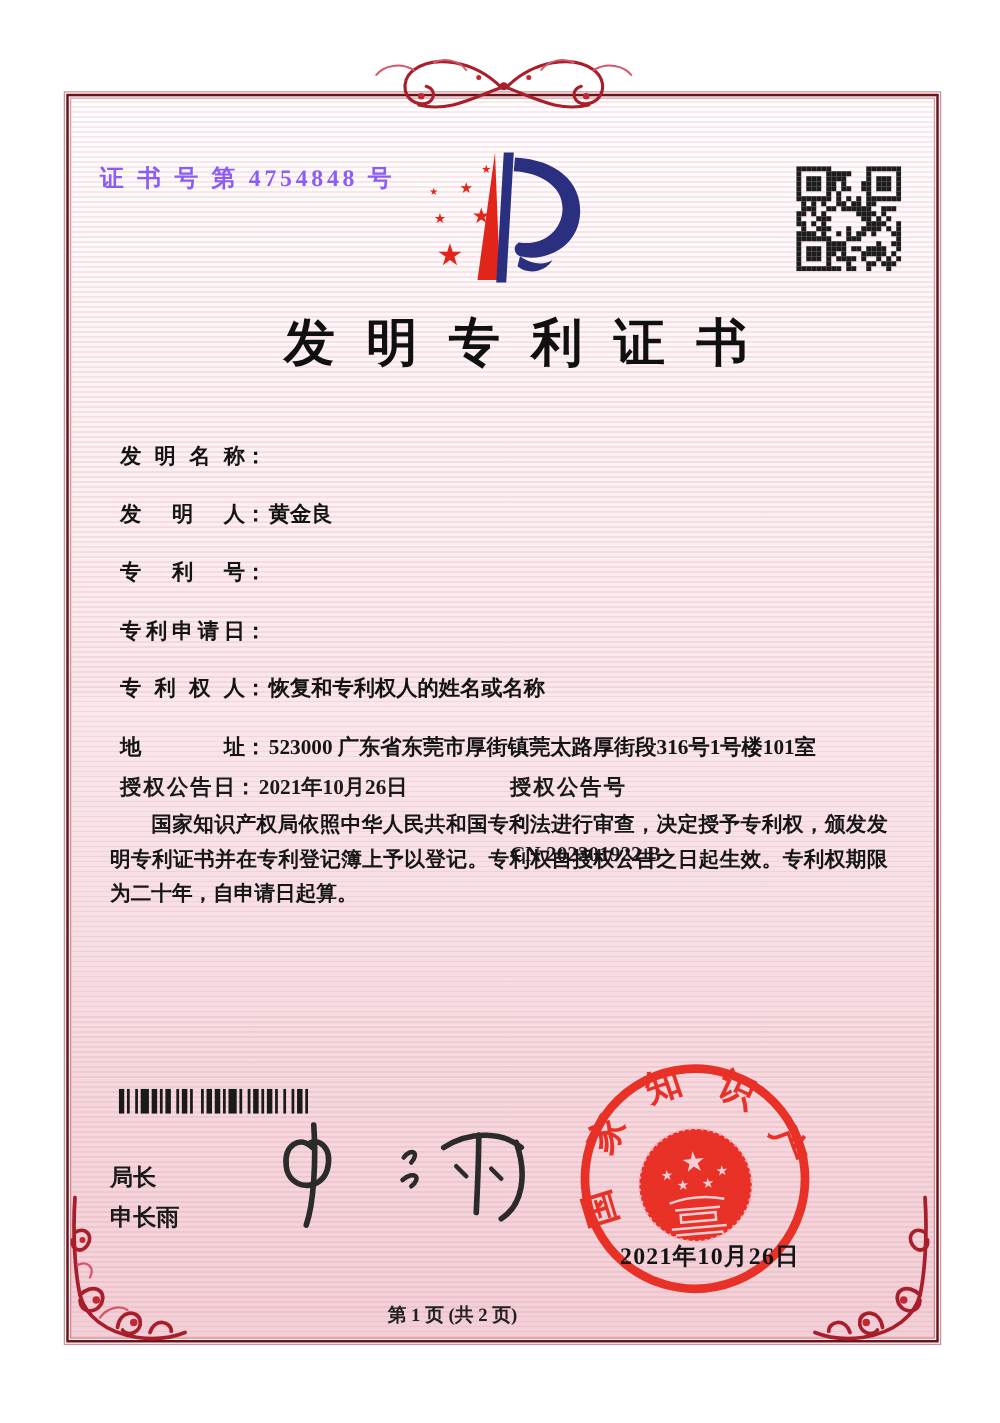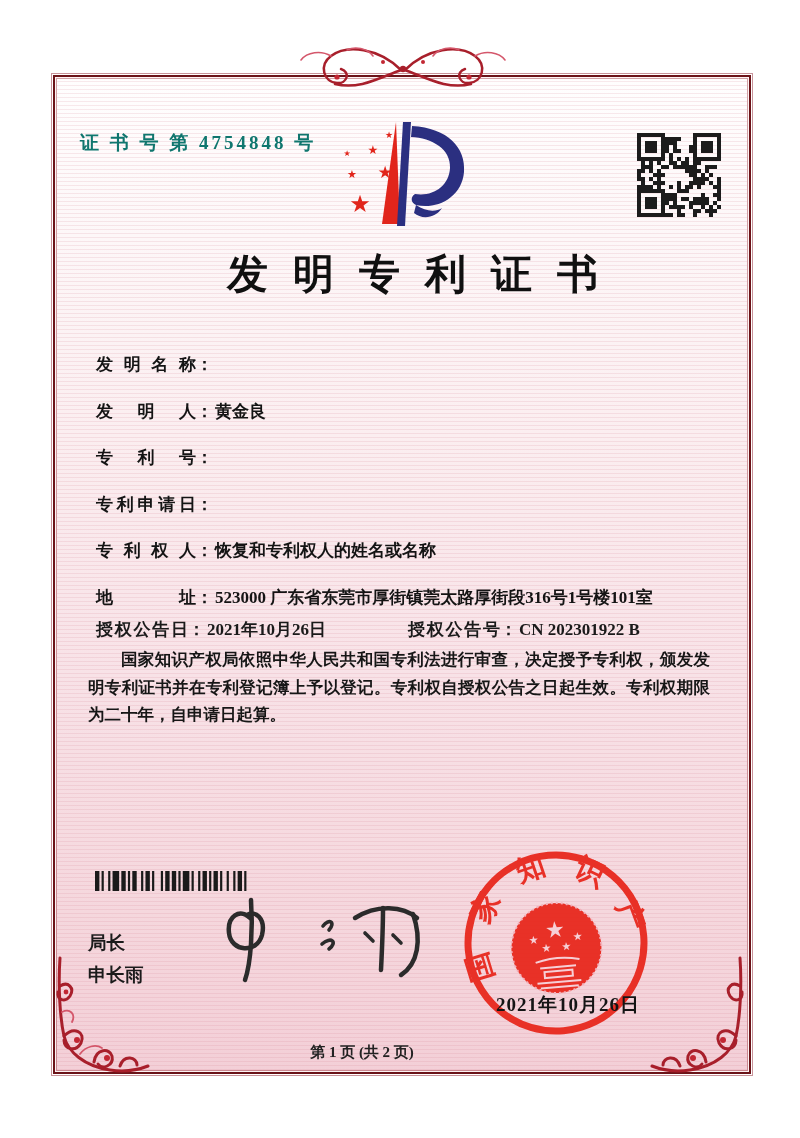--- a/index.html
+++ b/index.html
@@ -8,35 +8,35 @@
   .abs{position:absolute;}
 
   
   .frame{position:absolute;left:53px;top:75px;width:694px;height:995px;
          border:2px solid #6b1318;
          box-shadow:0 0 0 1px #ffffff,0 0 0 2px #c9939a, inset 0 0 0 1px #fdf3f4, inset 0 0 0 2px rgba(155,49,60,.45);
          background:linear-gradient(180deg,#fffefe 0%,#fdf7f8 16%,#fbeef0 36%,#f8e2e7 60%,#f5d7dd 84%,#f3cfd7 100%);}
   .frame::after{content:"";position:absolute;inset:2px;pointer-events:none;
          background:repeating-linear-gradient(0deg,rgba(213,128,145,.17) 0 1px,rgba(255,255,255,0) 1px 4px);}
 
-  .cert-no{left:80px;top:130px;font-size:19px;letter-spacing:3px;font-weight:600;color:#0f766e;}
+  .cert-no{left:80px;top:130px;font-size:19px;letter-spacing:3px;font-weight:600;color:#8b5cf6;}
   .logo{left:332px;top:108px;width:142px;height:130px;}
   .qr{left:637px;top:133px;width:84px;height:84px;}
   .title{left:0;top:247px;width:100%;text-align:center;margin:0;font-size:41px;font-weight:700;
          letter-spacing:25px;padding-left:25px;color:#101010;}
 
   .fields{left:96px;top:351px;width:618px;}
   .row{display:flex;margin-bottom:19.5px;font-size:17px;font-weight:700;line-height:27px;color:#141414;}
   .row.addr{margin-bottom:5px;}
   .lbl{width:100px;flex:none;text-align:justify;text-align-last:justify;}
   .colon{flex:none;width:19px;}
   .val{flex:1;}
   .grant-row{display:flex;font-size:17px;font-weight:700;line-height:27px;}
   .grant-row .g1{display:flex;width:312px;flex:none;}
-  .grant-row .g2{display:flex;}
+  .grant-row .g2{display:flex;flex-direction:column;}
   .grant-row .lbl{width:92px;text-align:justify;text-align-last:justify;}
 
   .paras{left:88px;top:646px;width:622px;font-size:16.5px;line-height:27.5px;
          font-weight:700;text-align:justify;color:#161616;}
   .paras p{margin:0;text-indent:2em;}
 
   .barcode{left:95px;top:871px;width:158px;height:20px;}
   .signer{left:88px;top:927px;font-size:18.5px;font-weight:700;line-height:32px;color:#1b1b1b;}
   .signature{left:205px;top:888px;width:230px;height:105px;}
 

